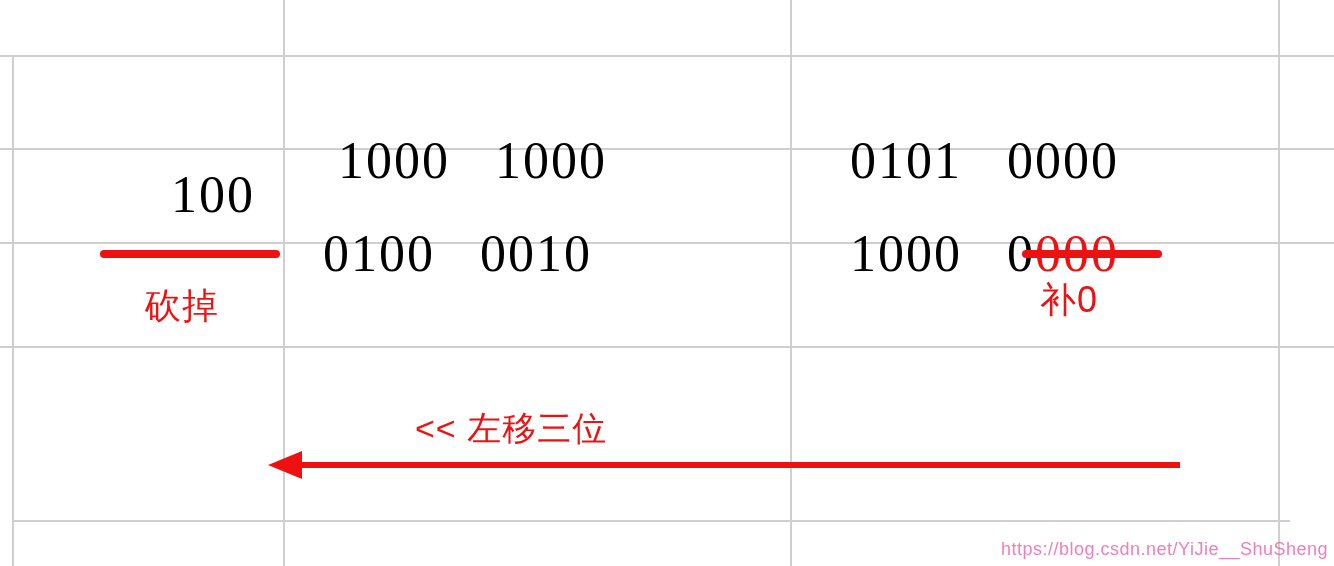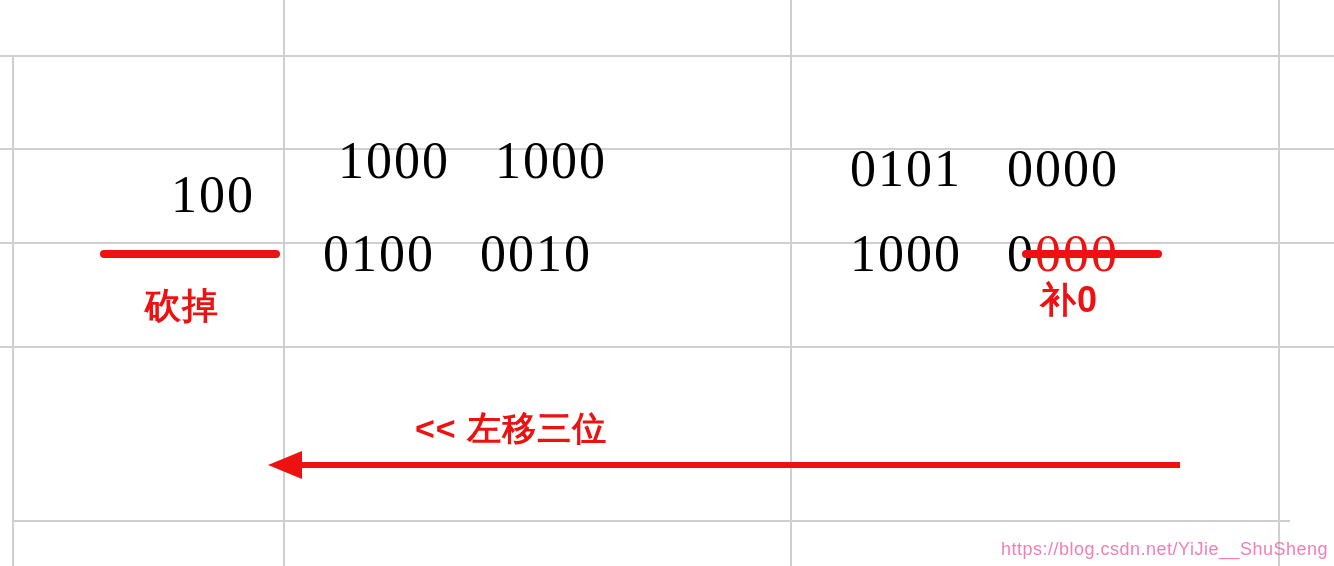--- a/index.html
+++ b/index.html
@@ -30,21 +30,21 @@
   .cell-text {
     position: absolute;
     font-size: 52px;
     color: #000;
     letter-spacing: 2px;
     white-space: pre;
   }
   .label-red {
     position: absolute;
     color: #e11;
-    font-weight: 700;
+    font-weight: 400;
     font-family: "Microsoft YaHei", "SimHei", sans-serif;
     font-size: 36px;
     letter-spacing: 1px;
   }
   .red { color: #e11; }
 
   .underline {
     position: absolute;
     height: 8px;
     background: #e11;
@@ -87,21 +87,21 @@
 
   <div class="vline" style="left:12px; top:55px; height:511px;"></div>
   <div class="vline" style="left:283px"></div>
   <div class="vline" style="left:790px"></div>
   <div class="vline" style="left:1278px"></div>
 </div>
 
 <div class="cell-text" style="left:308px; top:72px;">
   <span>1000</span>   <span>1000</span>
 </div>
-<div class="cell-text" style="left:820px; top:80px;">
+<div class="cell-text" style="left:820px; top:72px;">
   <span>0101</span>   <span>0000</span>
 </div>
 
 <div class="cell-text" style="left:171px; top:165px;">100</div>
 <div class="cell-text" style="left:293px; top:165px;text-align:right;">
   <span>0100</span>   <span>0010</span>
 </div>
 <div class="cell-text" style="left:820px; top:165px;">
   <span>1000</span>   <span>0</span><span class="red">000</span>
 </div>

